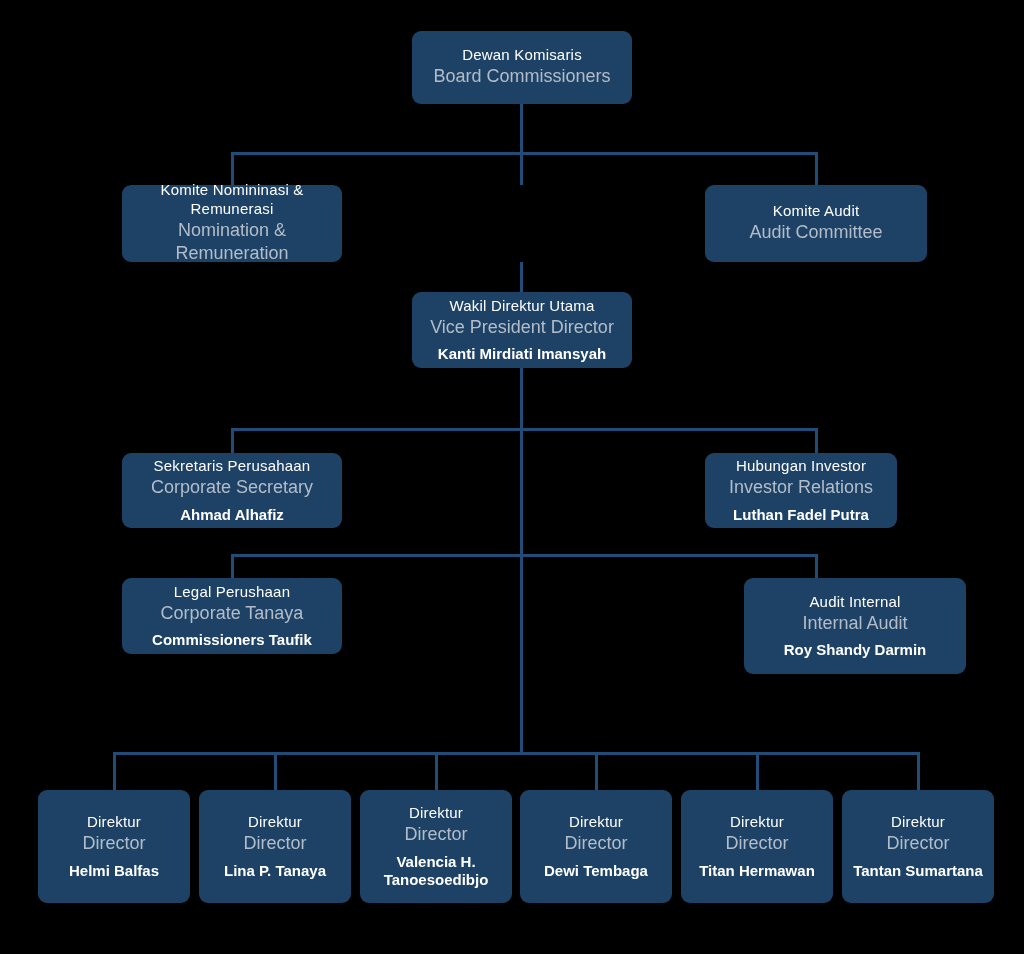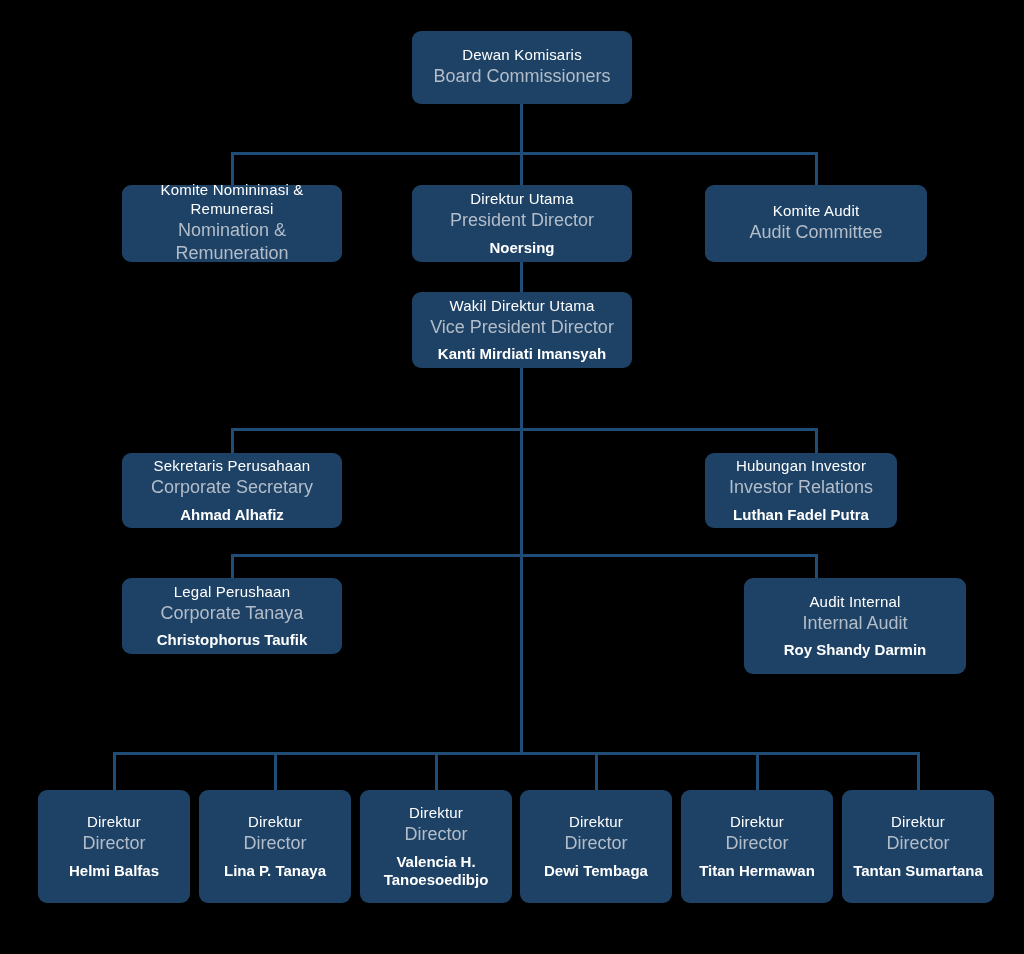--- a/index.html
+++ b/index.html
@@ -95,25 +95,20 @@
     <div class="node-subtitle">Board Commissioners</div>
     <div class="node-person"></div>
   </div>
 
   <div class="node pos-nomination">
     <div class="node-title">Komite Nomininasi &amp; Remunerasi</div>
     <div class="node-subtitle">Nomination &amp; Remuneration</div>
     <div class="node-person"></div>
   </div>
 
-  <div class="node pos-president">
-    <div class="node-title">Direktur Utama</div>
-    <div class="node-subtitle">President Director</div>
-    <div class="node-person">Noersing</div>
-  </div>
 
   <div class="node pos-komite-audit">
     <div class="node-title">Komite Audit</div>
     <div class="node-subtitle">Audit Committee</div>
     <div class="node-person"></div>
   </div>
 
   <div class="node pos-corpsec">
     <div class="node-title">Sekretaris Perusahaan</div>
     <div class="node-subtitle">Corporate Secretary</div>
@@ -128,21 +123,21 @@
 
   <div class="node pos-investor">
     <div class="node-title">Hubungan Investor</div>
     <div class="node-subtitle">Investor Relations</div>
     <div class="node-person">Luthan Fadel Putra</div>
   </div>
 
   <div class="node pos-legal">
     <div class="node-title">Legal Perushaan</div>
     <div class="node-subtitle">Corporate Tanaya</div>
-    <div class="node-person">Christophorus Taufik</div>
+    <div class="node-person">Commissioners Taufik</div>
   </div>
 
   <div class="node pos-internal-audit">
     <div class="node-title">Audit Internal</div>
     <div class="node-subtitle">Internal Audit</div>
     <div class="node-person">Roy Shandy Darmin</div>
   </div>
 
   <div class="node pos-d1">
     <div class="node-title">Direktur</div>

